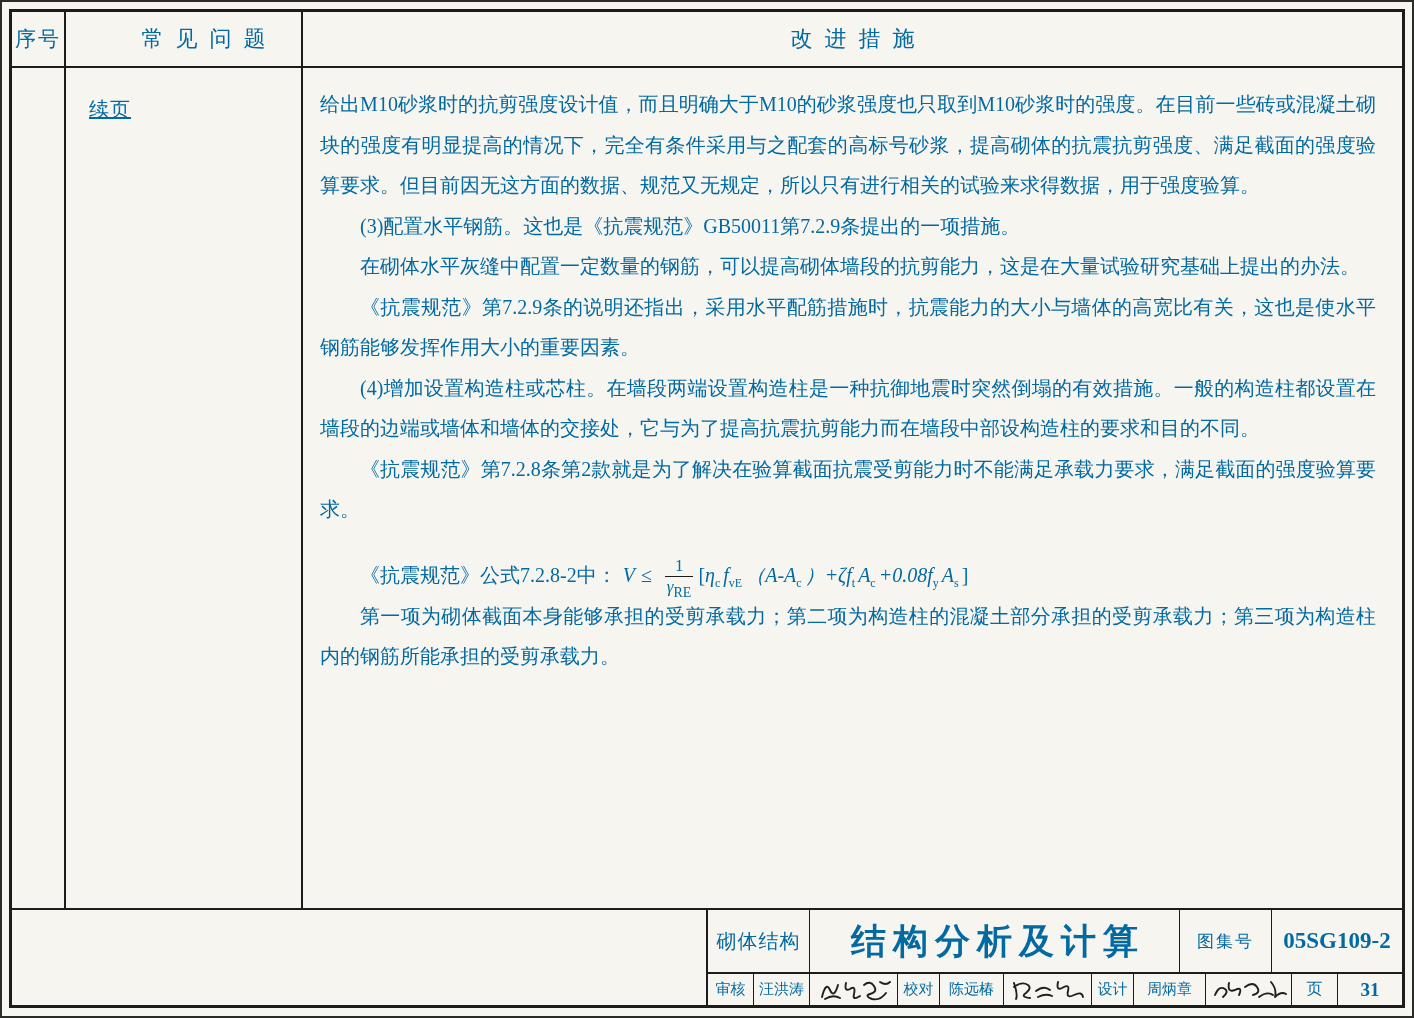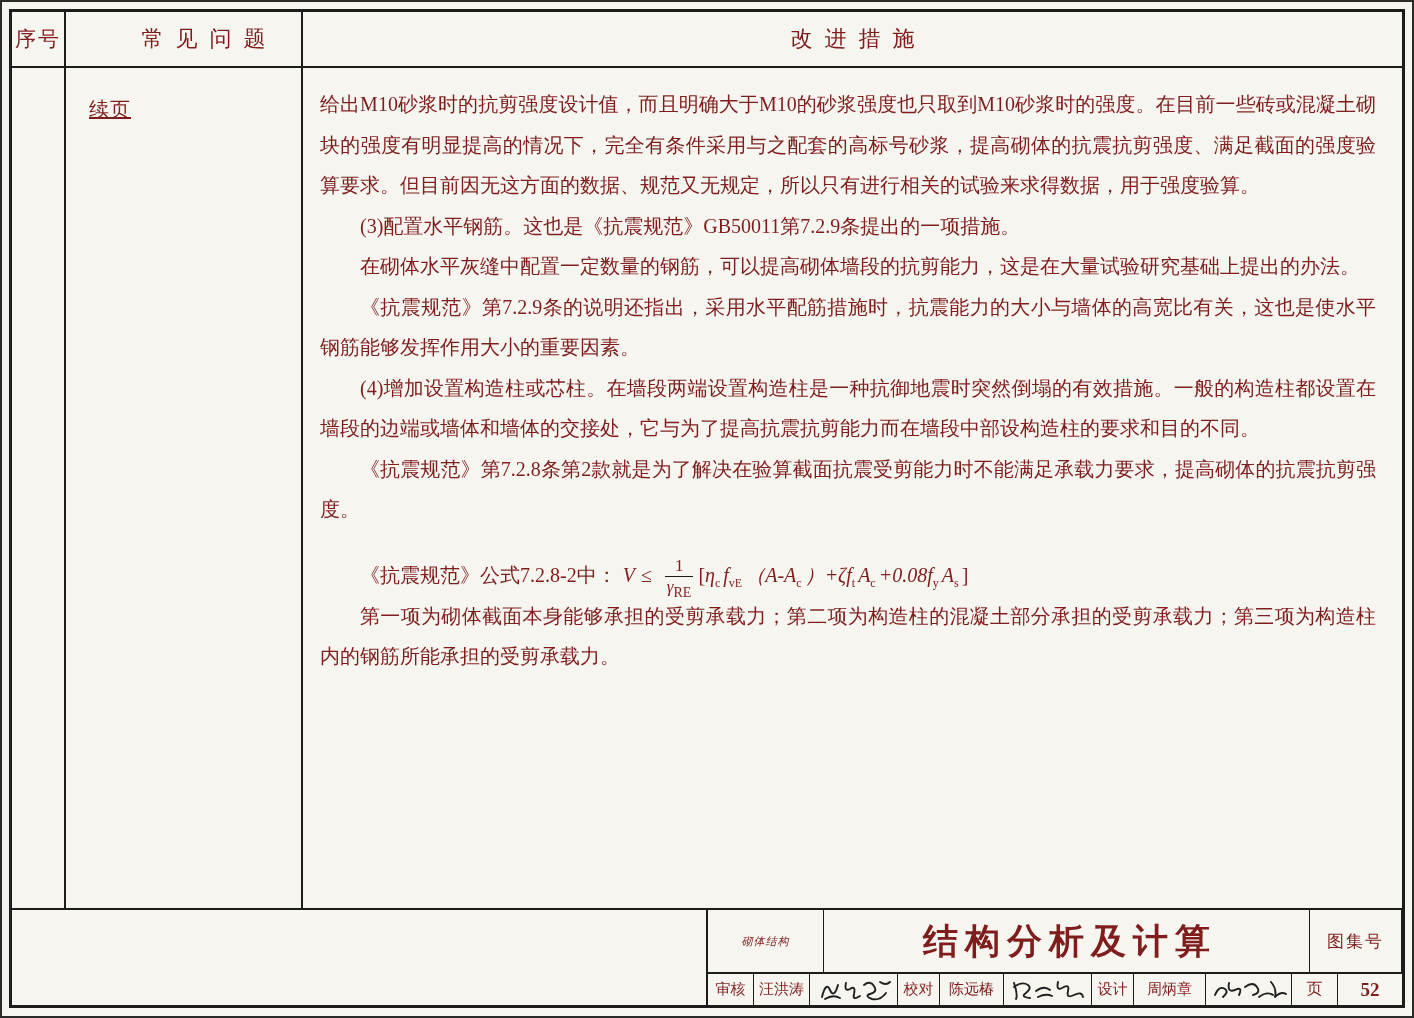--- a/index.html
+++ b/index.html
@@ -1,19 +1,19 @@
 <!DOCTYPE html>
 <html><head>
 <meta charset="utf-8">
 <style>
   html,body{margin:0;padding:0;}
   body{background:#cfcfcb;font-family:"Liberation Serif",serif;}
   .page{
     position:relative;width:1414px;height:1018px;box-sizing:border-box;
-    background:#f6f5f0;border:2px solid #2b2b28;color:#7f1d1d;overflow:hidden;
+    background:#f6f5f0;border:2px solid #2b2b28;color:#0369a1;overflow:hidden;
   }
   .frame{
     position:absolute;left:7px;top:7px;right:7px;bottom:8px;
     border:3px solid #1c1c1a;display:flex;flex-direction:column;box-sizing:border-box;
   }
   
   .header-row{display:flex;height:54px;border-bottom:2px solid #1c1c1a;flex:0 0 auto;
     font-family:"Liberation Sans",sans-serif;}
   .hcell{display:flex;align-items:center;justify-content:center;font-size:22px;}
   .col-seq{width:54px;border-right:2px solid #1c1c1a;box-sizing:border-box;}
@@ -41,21 +41,21 @@
   sub{font-size:12px;line-height:0;vertical-align:-5px;font-style:normal;}
   .term{margin-right:3px;}
   
   .bottom-strip{flex:0 0 95px;border-top:2.5px solid #1c1c1a;display:flex;position:relative;}
   .blank-area{flex:1;}
   .titleblock{width:696px;border-left:2px solid #1c1c1a;display:flex;flex-direction:column;box-sizing:border-box;}
   .tb-row1{display:flex;height:62px;border-bottom:2px solid #1c1c1a;flex:0 0 auto;}
   .tb-row2{display:flex;flex:1;align-items:stretch;font-size:15px;}
   .tb-cell{display:flex;align-items:center;justify-content:center;box-sizing:border-box;}
   .br{border-right:1.8px solid #1c1c1a;}
-  .tb-category{width:116px;font-size:11px;letter-spacing:1px;font-style:italic;}
+  .tb-category{width:102px;font-size:20px;letter-spacing:1px;}
   .tb-title{flex:1;font-family:"Liberation Sans",sans-serif;font-weight:bold;
     font-size:35px;letter-spacing:7px;text-indent:7px;}
   .tb-atlas-label{width:92px;font-size:17px;letter-spacing:2px;}
   .tb-atlas-no{width:130px;font-family:"Liberation Serif",serif;font-weight:bold;font-size:23px;}
   .c-review{width:46px;}
   .c-reviewer{width:56px;}
   .c-sig1{width:88px;}
   .c-proof{width:42px;}
   .c-proofreader{width:64px;}
   .c-sig2{width:88px;}
@@ -84,21 +84,21 @@
       <div class="col-problem">
         <div class="problem-note">续页</div>
       </div>
       <div class="col-measures">
         <div class="content">
           <p>给出M10砂浆时的抗剪强度设计值，而且明确大于M10的砂浆强度也只取到M10砂浆时的强度。在目前一些砖或混凝土砌块的强度有明显提高的情况下，完全有条件采用与之配套的高标号砂浆，提高砌体的抗震抗剪强度、满足截面的强度验算要求。但目前因无这方面的数据、规范又无规定，所以只有进行相关的试验来求得数据，用于强度验算。</p>
           <p class="indent">(3)配置水平钢筋。这也是《抗震规范》GB50011第7.2.9条提出的一项措施。</p>
           <p class="indent">在砌体水平灰缝中配置一定数量的钢筋，可以提高砌体墙段的抗剪能力，这是在大量试验研究基础上提出的办法。</p>
           <p class="indent">《抗震规范》第7.2.9条的说明还指出，采用水平配筋措施时，抗震能力的大小与墙体的高宽比有关，这也是使水平钢筋能够发挥作用大小的重要因素。</p>
           <p class="indent">(4)增加设置构造柱或芯柱。在墙段两端设置构造柱是一种抗御地震时突然倒塌的有效措施。一般的构造柱都设置在墙段的边端或墙体和墙体的交接处，它与为了提高抗震抗剪能力而在墙段中部设构造柱的要求和目的不同。</p>
-          <p class="indent">《抗震规范》第7.2.8条第2款就是为了解决在验算截面抗震受剪能力时不能满足承载力要求，提高砌体的抗震抗剪强度。</p>
+          <p class="indent">《抗震规范》第7.2.8条第2款就是为了解决在验算截面抗震受剪能力时不能满足承载力要求，满足截面的强度验算要求。</p>
 
           <div class="formula-line">
             <span class="f-lead">《抗震规范》公式7.2.8-2中：</span>
             <span class="f-var">V</span>
             <span class="f-leq">≤</span>
             <span class="frac">
               <span class="frac-num">1</span>
               <span class="frac-den"><span class="f-var">γ</span><sub>RE</sub></span>
             </span>
             <span>[</span>
@@ -117,20 +117,21 @@
       </div>
     </div>
 
     <div class="bottom-strip">
       <div class="blank-area"></div>
       <div class="titleblock">
         <div class="tb-row1">
           <div class="tb-cell tb-category br">砌体结构</div>
           <div class="tb-cell tb-title br">结构分析及计算</div>
           <div class="tb-cell tb-atlas-label br">图集号</div>
+          <div class="tb-cell tb-atlas-no">05SG109-2</div>
         </div>
         <div class="tb-row2">
           <div class="tb-cell c-review br">审核</div>
           <div class="tb-cell c-reviewer br">汪洪涛</div>
           <div class="tb-cell c-sig1 br sig">
             <svg width="80" height="26" viewBox="0 0 80 26">
               <path d="M8 20 Q12 4 16 13 T24 8 M11 22 Q19 17 26 21 M32 6 Q30 15 36 12 Q42 8 40 17 Q38 24 46 19 M50 8 Q56 3 60 9 Q64 15 56 17 Q50 19 58 22 Q66 24 72 16 M66 5 Q72 9 76 5"></path>
             </svg>
           </div>
           <div class="tb-cell c-proof br">校对</div>
@@ -141,19 +142,19 @@
             </svg>
           </div>
           <div class="tb-cell c-design br">设计</div>
           <div class="tb-cell c-designer br">周炳章</div>
           <div class="tb-cell c-sig3 br sig">
             <svg width="80" height="26" viewBox="0 0 80 26">
               <path d="M6 18 Q10 8 16 12 Q20 15 14 20 M20 6 Q18 16 26 13 Q34 9 30 18 M36 10 Q44 4 48 10 Q52 16 44 18 M50 20 Q58 14 64 18 M62 5 Q68 12 66 20 Q72 14 77 17"></path>
             </svg>
           </div>
           <div class="tb-cell c-pagelabel br">页</div>
-          <div class="tb-cell c-pageno">52</div>
+          <div class="tb-cell c-pageno">31</div>
         </div>
       </div>
     </div>
 
   </div>
 </div>
 
 </body></html>

